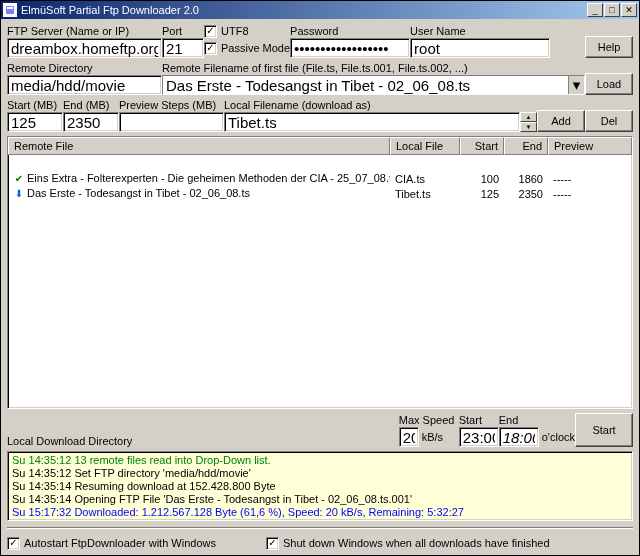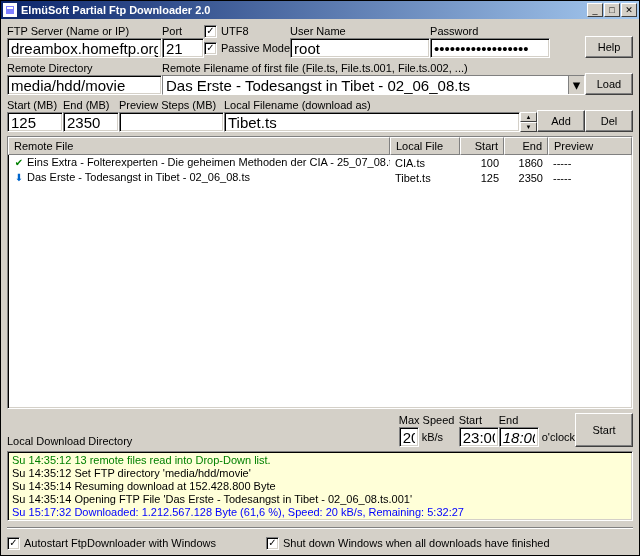--- a/index.html
+++ b/index.html
@@ -27,21 +27,21 @@
   padding: 0 2px;
 }
 .titlebar .icon {
   width: 14px; height: 14px;
   background: #fff;
   margin-right: 4px;
   display: inline-flex;
   align-items: center;
   justify-content: center;
 }
-.titlebar .title { font-weight: bold; flex: 1; }
+.titlebar .title { font-weight: normal; flex: 1; }
 .titlebar .win-controls { display: flex; gap: 1px; }
 .titlebar .win-btn {
   width: 16px; height: 14px;
   background: #d4d0c8;
   border: 1px solid;
   border-color: #fff #404040 #404040 #fff;
   display: flex;
   align-items: center;
   justify-content: center;
   font-family: Arial;
@@ -138,20 +138,21 @@
 }
 .listview {
   border: 1px solid;
   border-color: #808080 #fff #fff #808080;
   box-shadow: inset 1px 1px 0 #000, inset -1px -1px 0 #d4d0c8;
   background: #fff;
   flex: 1;
   display: flex;
   flex-direction: column;
   min-height: 175px;
+  gap: 16px;
 }
 .lv-header { display: flex; height: 18px; }
 .lv-h {
   background: #d4d0c8;
   border: 1px solid;
   border-color: #fff #808080 #808080 #fff;
   font-size: 11px;
   padding: 2px 5px;
   white-space: nowrap;
   overflow: hidden;
@@ -227,27 +228,27 @@
       <div class="field" style="padding-bottom:2px">
         <label class="checkbox-wrap">
           <span class="checkbox">✓</span>
           <span>UTF8</span>
         </label>
         <label class="checkbox-wrap">
           <span class="checkbox">✓</span>
           <span>Passive Mode</span>
         </label>
       </div>
+      <div class="field" style="width:120px">
+        <span class="field-label">Password</span>
+        <input type="password" value="xxxxxxxxxxxxxxxxxx" style="">
+      </div>
       <div class="field" style="width:140px">
         <span class="field-label">User Name</span>
         <input type="text" value="root" style="">
-      </div>
-      <div class="field" style="width:120px">
-        <span class="field-label">Password</span>
-        <input type="password" value="xxxxxxxxxxxxxxxxxx" style="">
       </div>
       <div style="flex:1"></div>
       <button class="btn">Help</button>
     </div>
 
     <div class="row">
       <div class="field" style="width:155px">
         <span class="field-label">Remote Directory</span>
         <input type="text" value="media/hdd/movie" style="">
       </div>

